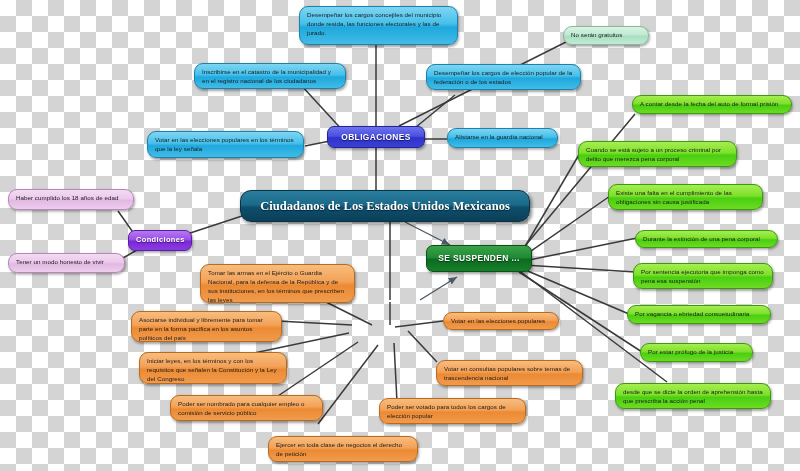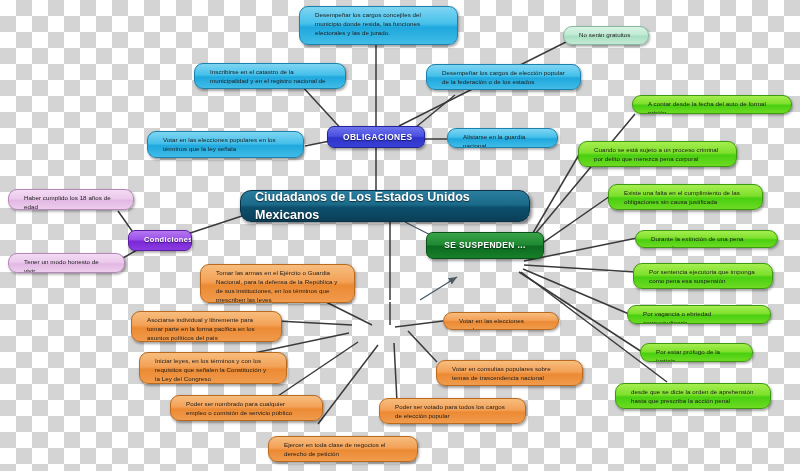--- a/index.html
+++ b/index.html
@@ -13,21 +13,21 @@
       linear-gradient(45deg,#d4d4d4 25%,transparent 25%,transparent 75%,#d4d4d4 75%);
     background-size:32px 32px;
     background-position:0 0,16px 16px;
   }
   #canvas{position:absolute;inset:0;width:800px;height:471px;}
   svg.links{position:absolute;left:0;top:0;width:800px;height:471px;}
   .node{
     position:absolute;
     box-sizing:border-box;
     border-radius:9px;
-    padding:4px 15px;
+    padding:4px 7px;
     font-size:6.2px;
     line-height:1.45;
     color:#1a1a1a;
     letter-spacing:.05px;
     border:1px solid rgba(0,0,0,.28);
     box-shadow:1px 1.5px 2.5px rgba(0,0,0,.35);
     overflow:hidden;
     display:flex;
     align-items:flex-start;
   }
@@ -36,23 +36,24 @@
   
   .hub-main{
     background:linear-gradient(180deg,#2b7e9e 0%,#1b6a8a 45%,#0d4f6c 55%,#0b3f58 100%);
     border:1px solid #0a3347;
     border-radius:11px;
     color:#ffffff;
     font-size:12.5px;
     font-weight:bold;
     text-shadow:0 1px 1px rgba(0,0,0,.6);
     align-items:center;
-    justify-content:flex-start;
+    justify-content:center;
     padding:0 14px;
     box-shadow:1.5px 2px 3.5px rgba(0,0,0,.45);
+    font-family:Liberation Serif, serif;
   }
   .hub-main span{width:auto;}
 
   
   .hub{
     color:#fff;
     font-weight:bold;
     font-size:8.4px;
     letter-spacing:.4px;
     align-items:center;
@@ -194,21 +195,21 @@
   </div>
 
   <div class="node leaf-pink" style="left:8px;top:189px;width:126px;height:21px;">
     <span>Haber cumplido los 18 años de edad</span>
   </div>
 
   <div class="node leaf-pink" style="left:8px;top:253px;width:117px;height:20px;">
     <span>Tener un modo honesto de vivir</span>
   </div>
 
-  <div class="node hub hub-suspen" style="left:426px;top:232px;width:118px;height:27px;">
+  <div class="node hub hub-suspen" style="left:426px;top:245px;width:106px;height:27px;">
     <span>SE SUSPENDEN ...</span>
   </div>
 
   <div class="node leaf-green" style="left:632px;top:95px;width:160px;height:19px;">
     <span>A contar desde la fecha del auto de formal prisión</span>
   </div>
 
   <div class="node leaf-green" style="left:578px;top:141px;width:159px;height:26px;">
     <span>Cuando se está sujeto a un proceso criminal por delito que merezca pena corporal</span>
   </div>

